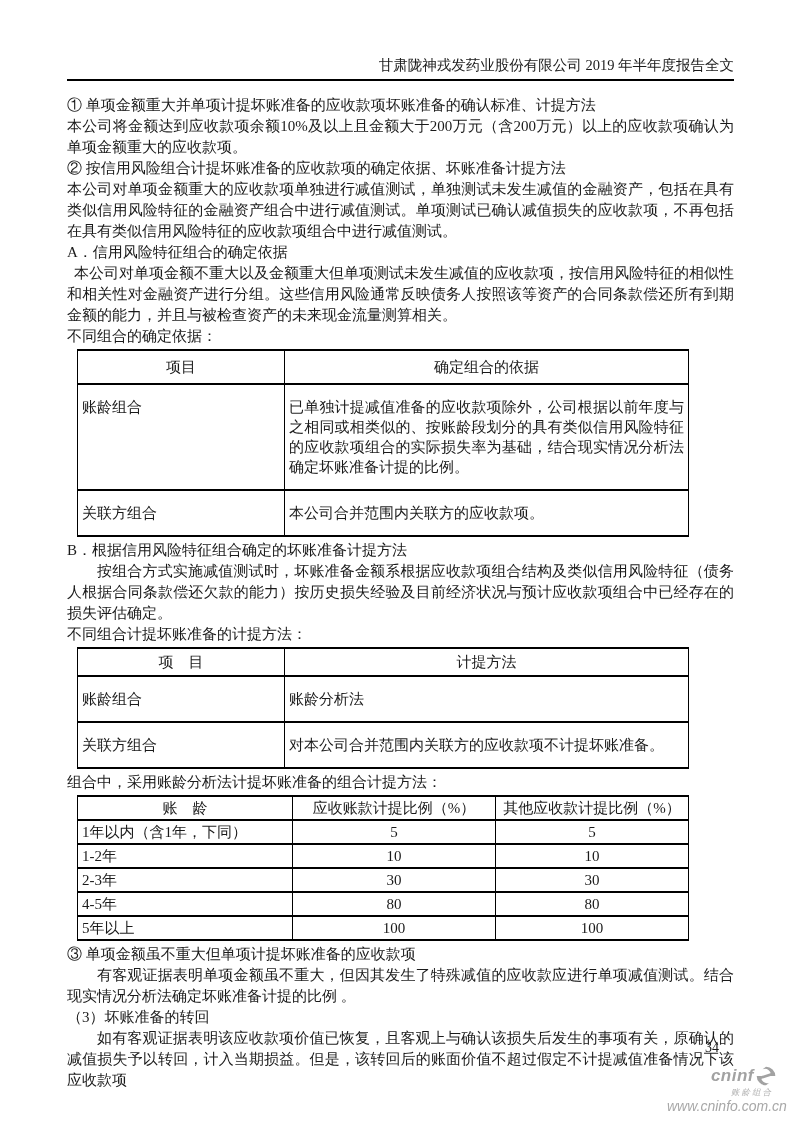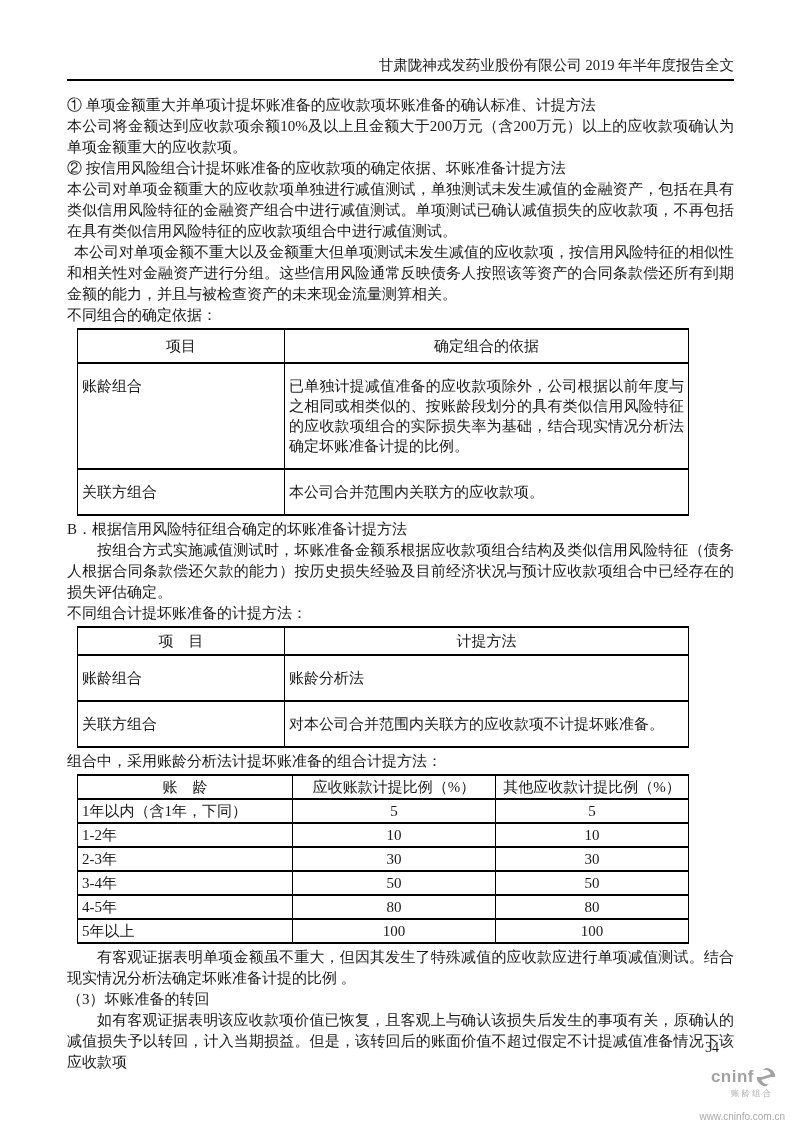--- a/index.html
+++ b/index.html
@@ -68,47 +68,49 @@
   .page-num {
     position: absolute;
     top: 1040px;
     right: 74px;
     font-size: 14px;
     color: #1a1a1a;
   }
   .logo {
     position: absolute;
     right: 6px;
-    bottom: 0;
+    bottom: 8px;
     width: 120px;
     text-align: right;
     color: #a6a6a6;
     font-family: "Liberation Sans", "DejaVu Sans", sans-serif;
     line-height: 1.05;
+    font-style: italic;
   }
   .logo-top { display: flex; align-items: center; justify-content: flex-end; gap: 1px; padding-right: 10px; }
   .logo-word { font-size: 17px; font-weight: bold; letter-spacing: 0.5px; color: #a2a2a2; }
   .logo-cn { font-size: 8.5px; letter-spacing: 2px; padding-right: 14px; margin-top: 1px; color: #b0b0b0; }
-  .logo-url { font-size: 10px; margin-top: 14px; padding-right: 2px; color: #a8a8a8; }
+  .logo-url { font-size: 14px; margin-top: 2px; padding-right: 2px; color: #a8a8a8; }
   .swirl { width: 22px; height: 22px; }
 </style>
 </head>
 <body>
 
 <div class="page">
   <div class="content">
 
     <div class="doc-header">
       <span>甘肃陇神戎发药业股份有限公司 2019 年半年度报告全文</span>
     </div>
 
     <p>① 单项金额重大并单项计提坏账准备的应收款项坏账准备的确认标准、计提方法</p>
     <p>本公司将金额达到应收款项余额10%及以上且金额大于200万元（含200万元）以上的应收款项确认为单项金额重大的应收款项。</p>
     <p>② 按信用风险组合计提坏账准备的应收款项的确定依据、坏账准备计提方法</p>
     <p>本公司对单项金额重大的应收款项单独进行减值测试，单独测试未发生减值的金融资产，包括在具有类似信用风险特征的金融资产组合中进行减值测试。单项测试已确认减值损失的应收款项，不再包括在具有类似信用风险特征的应收款项组合中进行减值测试。</p>
+    <p>A．信用风险特征组合的确定依据</p>
     <p class="ind-half">本公司对单项金额不重大以及金额重大但单项测试未发生减值的应收款项，按信用风险特征的相似性和相关性对金融资产进行分组。这些信用风险通常反映债务人按照该等资产的合同条款偿还所有到期金额的能力，并且与被检查资产的未来现金流量测算相关。</p>
     <p>不同组合的确定依据：</p>
 
     <table class="t12 t1">
       <colgroup>
           <col class="c1">
           <col class="c2">
         </colgroup>
       <tbody>
         <tr>
@@ -174,37 +176,33 @@
           <td class="lbl">1-2年</td>
           <td class="num">10</td>
           <td class="num">10</td>
         </tr>
         <tr>
           <td class="lbl">2-3年</td>
           <td class="num">30</td>
           <td class="num">30</td>
         </tr>
         <tr>
-          <td class="lbl">3-4年</td>
-          <td class="num">50</td>
-          <td class="num">50</td>
-        </tr>
-        <tr>
           <td class="lbl">4-5年</td>
           <td class="num">80</td>
           <td class="num">80</td>
         </tr>
         <tr>
           <td class="lbl">5年以上</td>
           <td class="num">100</td>
           <td class="num">100</td>
         </tr>
       </tbody>
     </table>
 
+    <p>③ 单项金额虽不重大但单项计提坏账准备的应收款项</p>
     <p class="ind-2">有客观证据表明单项金额虽不重大，但因其发生了特殊减值的应收款应进行单项减值测试。结合现实情况分析法确定坏账准备计提的比例 。</p>
     <p>（3）坏账准备的转回</p>
     <p class="ind-2">如有客观证据表明该应收款项价值已恢复，且客观上与确认该损失后发生的事项有关，原确认的减值损失予以转回，计入当期损益。但是，该转回后的账面价值不超过假定不计提减值准备情况下该应收款项</p>
 
   </div>
 
   <div class="page-num">34</div>
 
   <div class="logo">
     <div class="logo-top">

